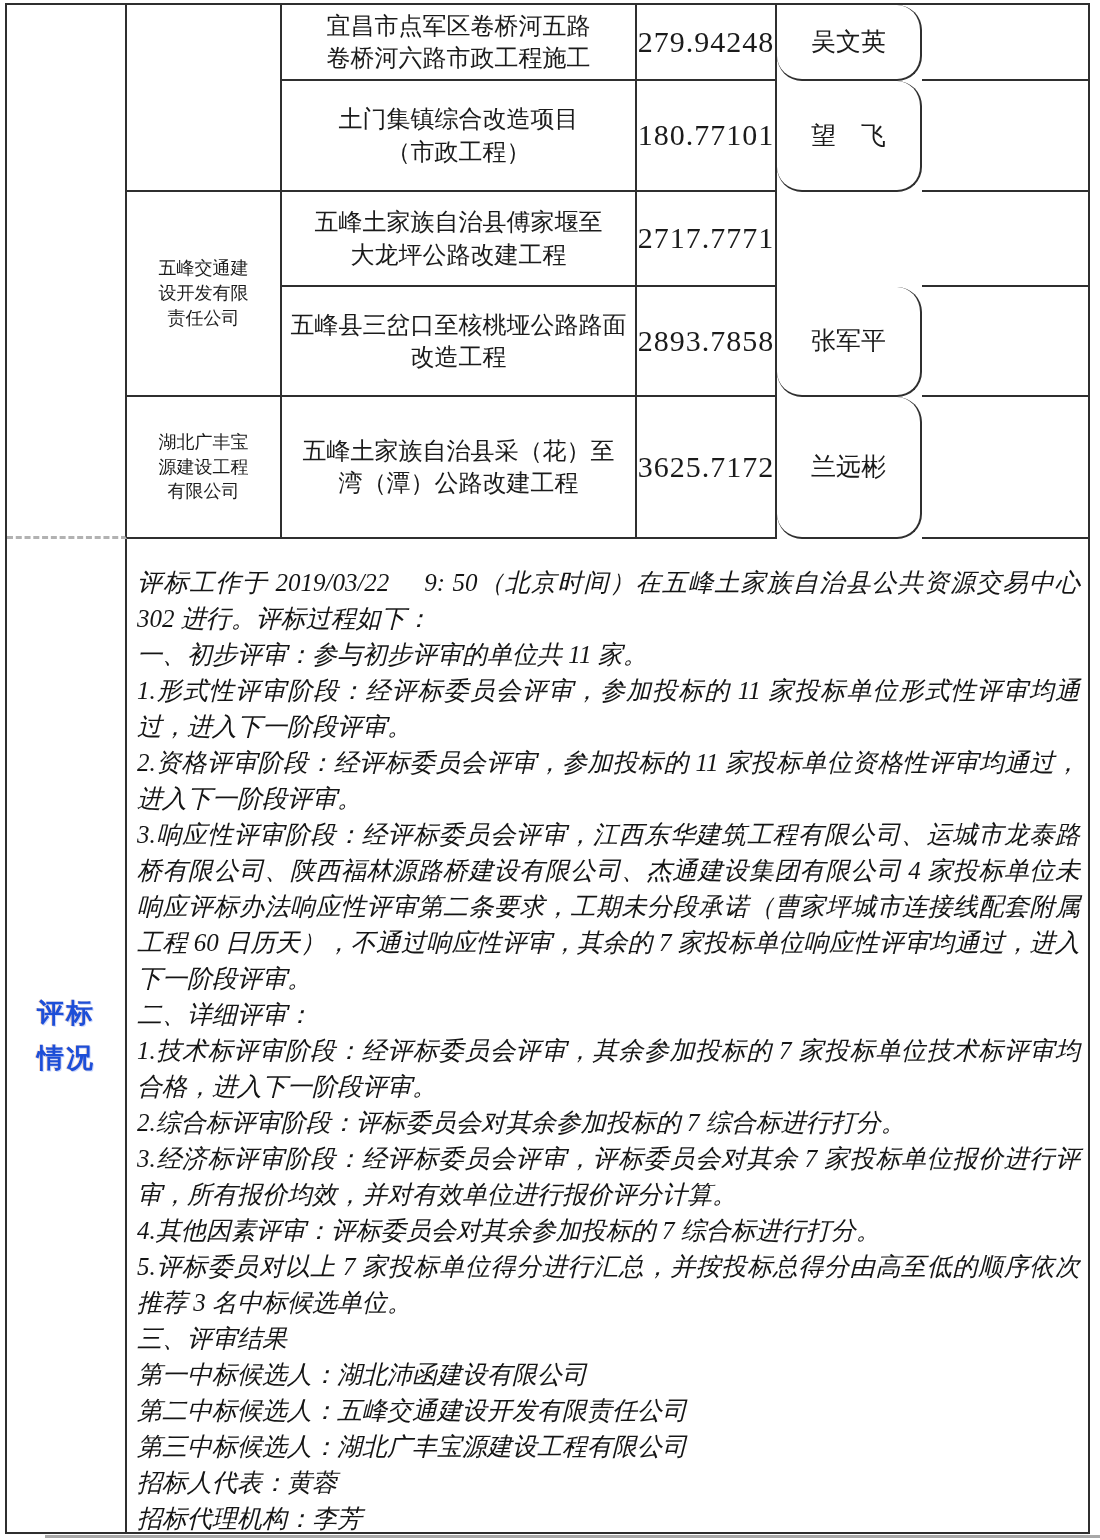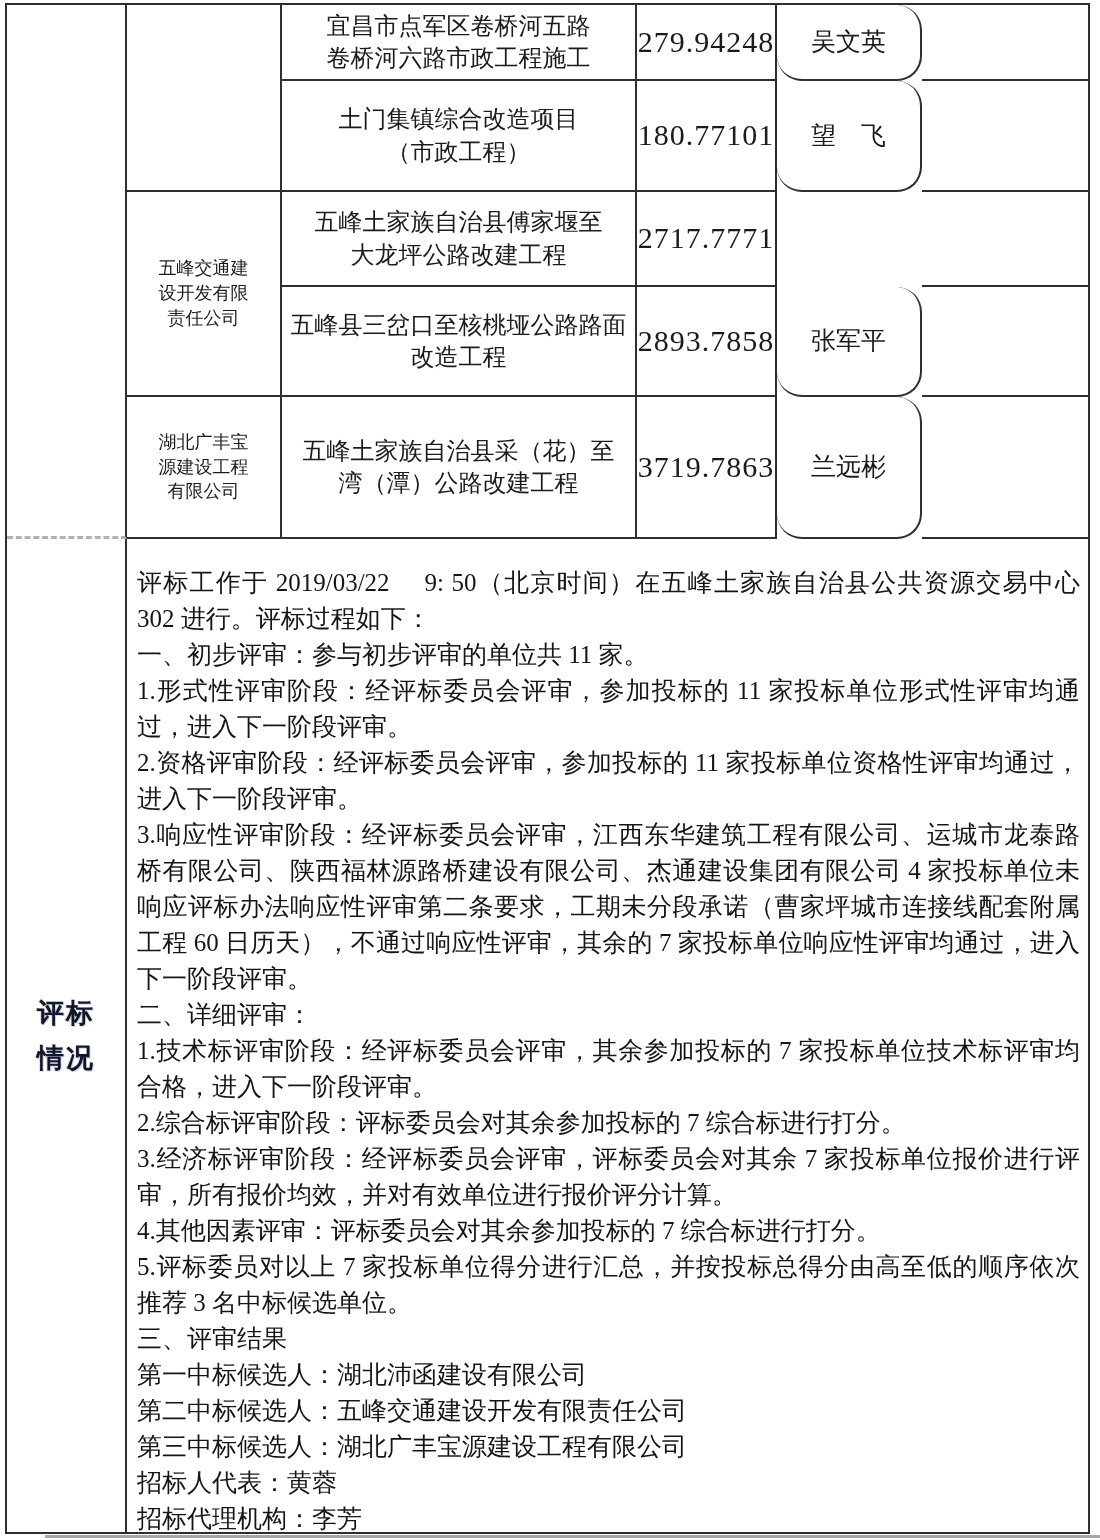--- a/index.html
+++ b/index.html
@@ -32,31 +32,31 @@
   .b-grp1{grid-column:2;grid-row:3 / span 2;}
   .b-co2{grid-column:2;grid-row:5;}
   .c3{grid-column:3;}.c4{grid-column:4;}.c5{grid-column:5;border-radius:25px;}.c6{grid-column:6;}
   .r1{grid-row:1;}.r2{grid-row:2;}.r3{grid-row:3;}.r4{grid-row:4;}.r5{grid-row:5;}
   .company{font-size:18px;line-height:1.38;}
   .amount{font-size:30px;letter-spacing:1px;}
   .manager{font-size:25px;}
   .label-cell{
     grid-column:1;grid-row:6;border-bottom:none;
     font-weight:700;font-size:27px;line-height:1.65;letter-spacing:2px;
-    color:#0f172a;
+    color:#1d4ed8;
     text-shadow:1px 1px 0 rgba(80,125,255,.30),-1px 0 0 rgba(255,140,50,.30);
     text-align:right;
   }
   .eval-cell{
     grid-column:2 / span 5;grid-row:6;border-right:none;border-bottom:none;
     display:block;text-align:justify;white-space:normal;
     padding:26px 8px 0 10px;
   }
   .eval-cell p{
-    margin:0;font-size:25px;line-height:36px;color:#151515;
+    margin:0;font-size:25px;line-height:36px;color:#151515;font-style:italic;
   }
   .cutoff-line{
     position:absolute;left:45px;top:1535px;width:1055px;height:3px;
     background:#a8a8a8;
   }
 </style>
 </head>
 <body>
 
 <div class="sheet">
@@ -92,21 +92,21 @@
     <div class="cell c4 r4 amount">2893.7858</div>
     <div class="cell c5 r4 manager">张军平</div>
     <div class="cell c6 r4 no-r"></div>
 
     <div class="cell c3 r5">五峰土家族自治县采（花）至
 湾（潭）公路改建工程</div>
 
     <div class="cell b-co2 company">湖北广丰宝
 源建设工程
 有限公司</div>
-    <div class="cell c4 r5 amount">3719.7863</div>
+    <div class="cell c4 r5 amount">3625.7172</div>
     <div class="cell c5 r5 manager">兰远彬</div>
     <div class="cell c6 r5 no-r"></div>
 
     <div class="cell label-cell">评标
 情况</div>
     <div class="cell eval-cell">
       <p>评标工作于 2019/03/22　 9: 50（北京时间）在五峰土家族自治县公共资源交易中心 302 进行。评标过程如下：</p>
       <p>一、初步评审：参与初步评审的单位共 11 家。</p>
       <p>1.形式性评审阶段：经评标委员会评审，参加投标的 11 家投标单位形式性评审均通过，进入下一阶段评审。</p>
       <p>2.资格评审阶段：经评标委员会评审，参加投标的 11 家投标单位资格性评审均通过，进入下一阶段评审。</p>

